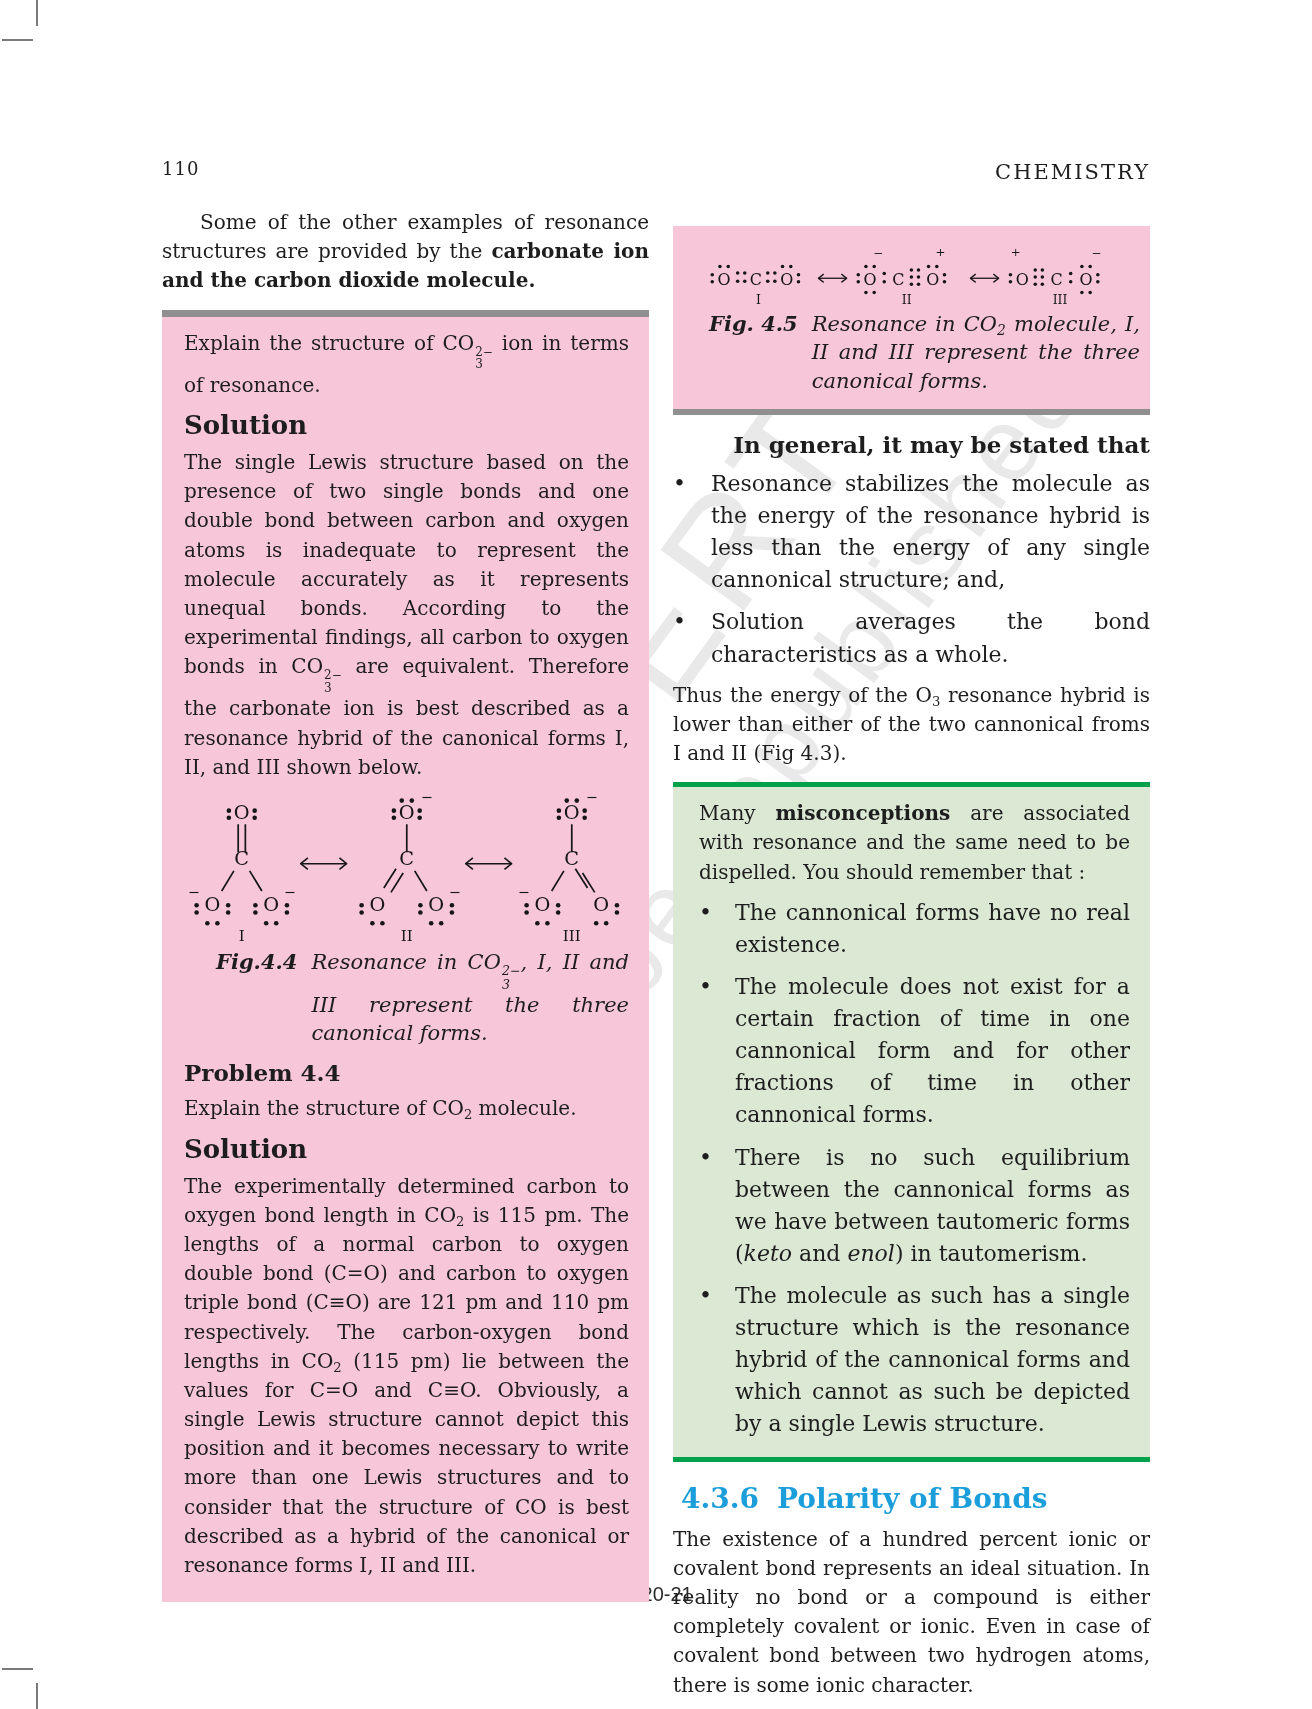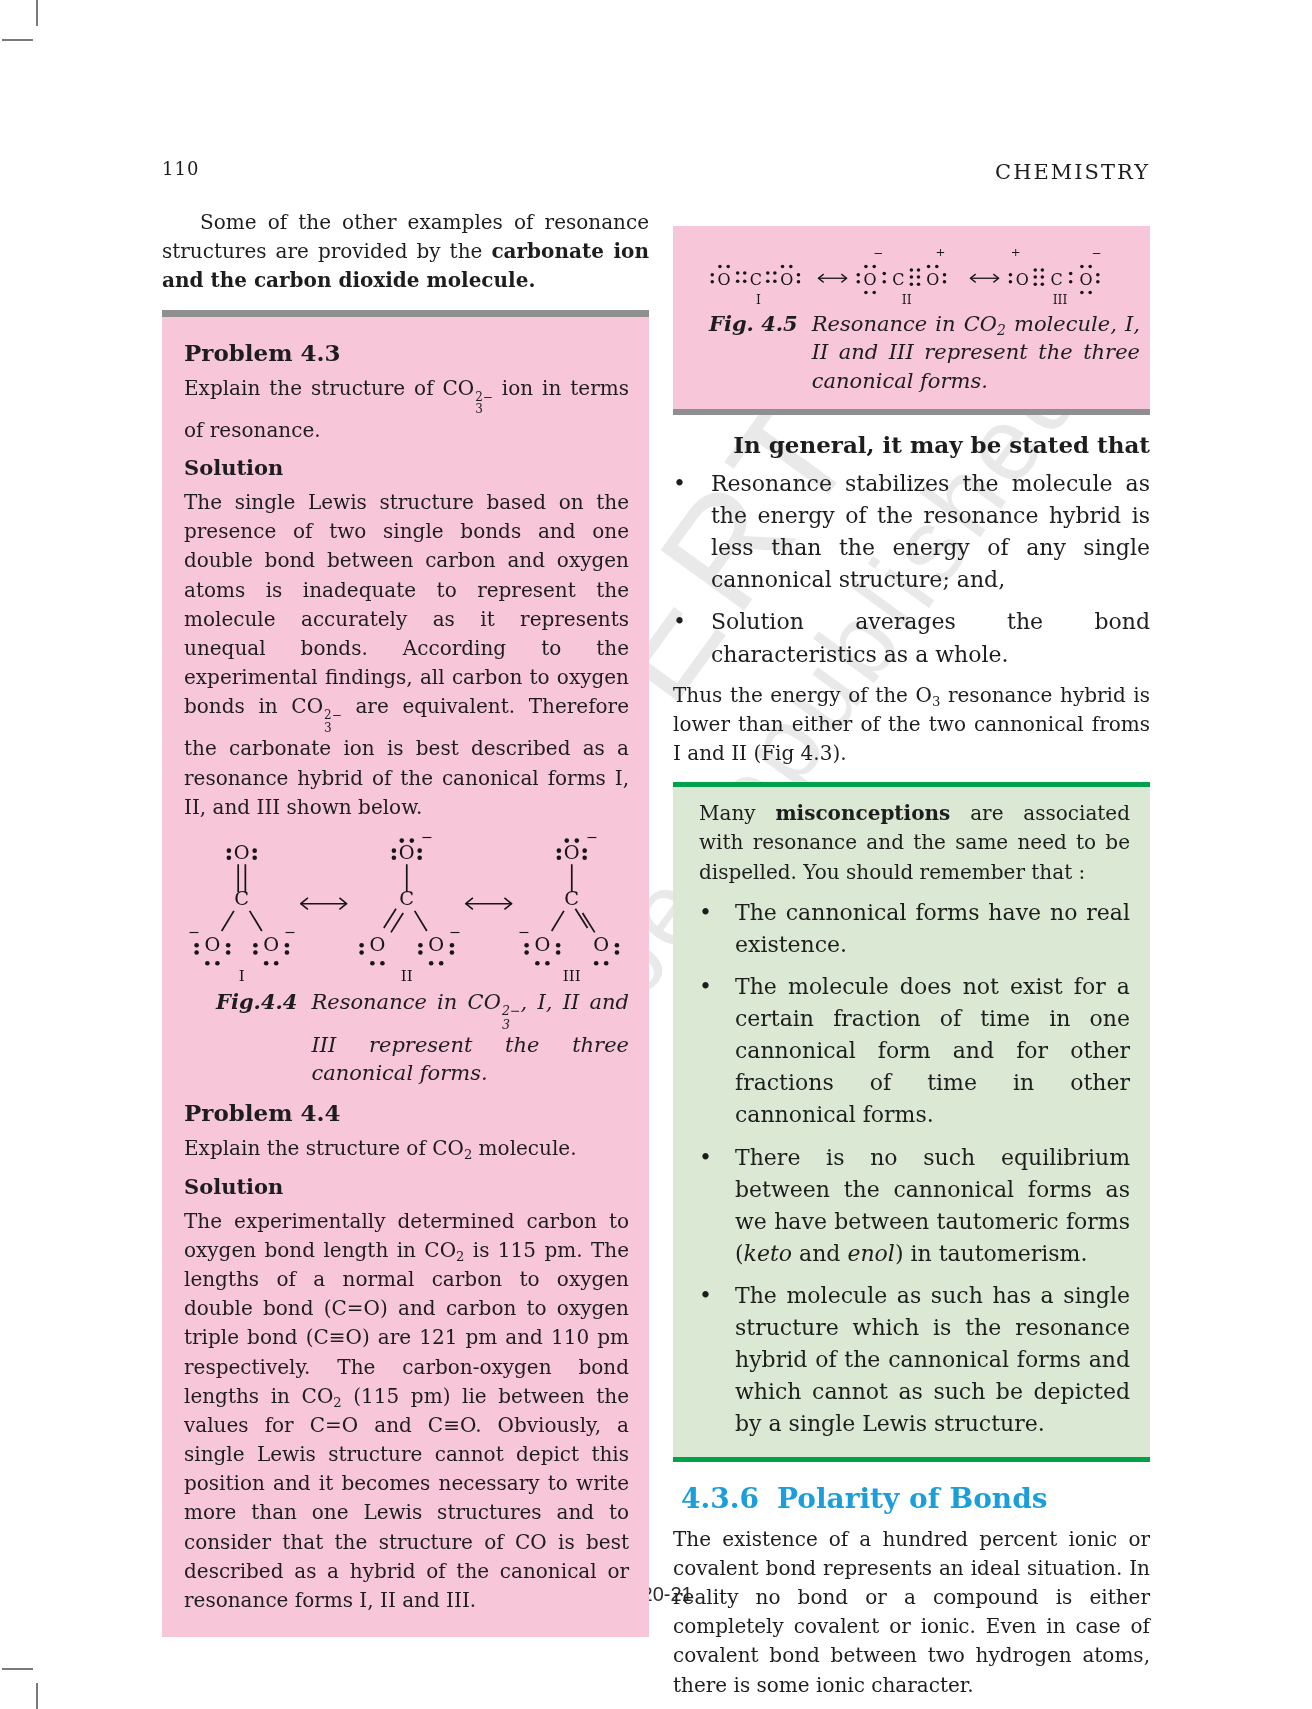--- a/index.html
+++ b/index.html
@@ -37,21 +37,21 @@
   
   .col{position:absolute;z-index:2;}
   .col-left{left:162px;top:208px;width:487px;}
   .col-right{left:673px;top:226px;width:477px;}
   p{font-size:20px;line-height:1.46;text-align:justify;margin:0 0 10px;}
   .intro{text-indent:38px;margin-bottom:14px;}
   
   .problem-box{background:var(--pink);border-top:7px solid var(--gray-bar);
     padding:12px 20px 22px 22px;}
   .prob-h{font-size:23px;font-weight:bold;margin:10px 0 8px;}
-  .sol-h{font-size:21px;font-weight:bold;margin:6px 0 8px;}
+  .sol-h{font-size:26px;font-weight:bold;margin:6px 0 8px;}
   
   .fig-row{display:flex;align-items:center;justify-content:center;margin:10px 0 2px;}
   .fig-svg text{font-family:"DejaVu Serif",serif;fill:#161616;text-anchor:middle;}
   .fig-svg .atom{font-size:27px;}
   .fig-svg .charge{font-size:20px;}
   .fig-svg .rom{font-size:21px;}
   .fig-svg line{stroke:#161616;stroke-width:2.4;}
   .fig-svg .arrowline{stroke-width:2.2;}
   .fig-svg polyline{fill:none;stroke:#161616;stroke-width:2.2;stroke-linejoin:round;}
   .fig-svg circle{fill:#161616;}
@@ -96,21 +96,20 @@
     <div class="w2">not to be republished</div>
   </div>
 
   <div class="page-num">110</div>
   <div class="running-head">CHEMISTRY</div>
 
   <div class="col col-left">
     <p class="intro">Some of the other examples of resonance structures are provided by the <b>carbonate ion and the carbon dioxide molecule.</b></p>
 
     <section class="problem-box">
-      <div class="prob-h">Problem 4.3</div>
       <p>Explain the structure of CO<span class="ss">
             <span>2−</span>
             <span>3</span>
           </span> ion in terms of resonance.</p>
       <div class="sol-h">Solution</div>
       <p>The single Lewis structure based on the presence of two single bonds and one double bond between carbon and oxygen atoms is inadequate to represent the molecule accurately as it represents unequal bonds. According to the experimental findings, all carbon to oxygen bonds in CO<span class="ss">
             <span>2−</span>
             <span>3</span>
           </span> are equivalent. Therefore the carbonate ion is best described as a resonance hybrid of the canonical forms I, II, and III shown below.</p>
 

